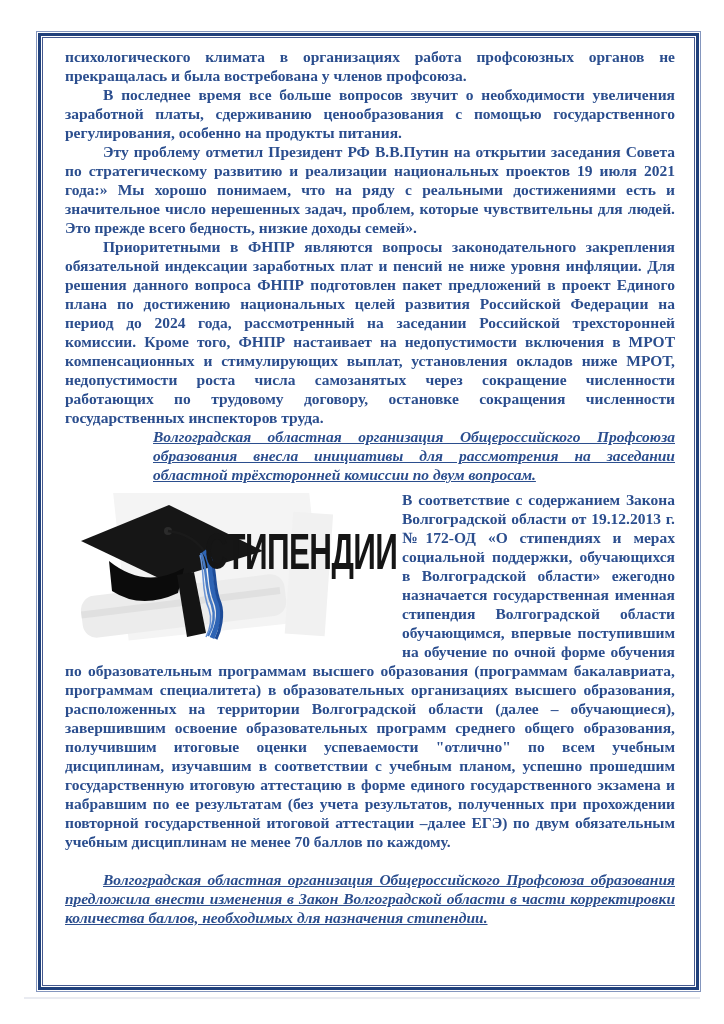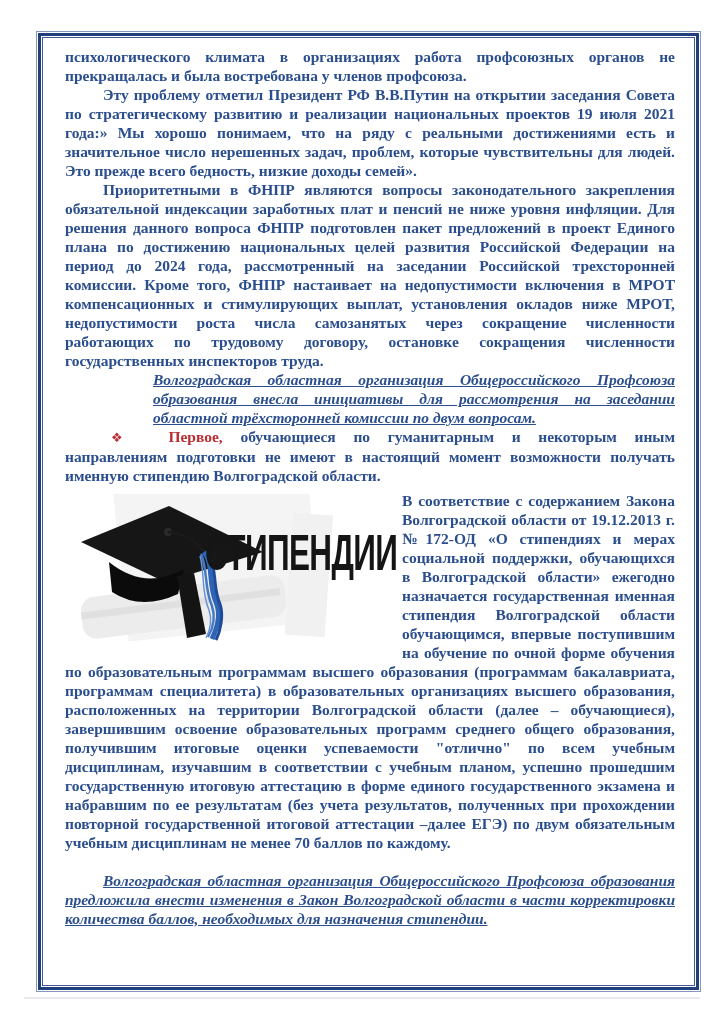--- a/index.html
+++ b/index.html
@@ -33,28 +33,28 @@
 <body>
 
 <div class="page">
   <div class="f1">
     <div class="f2">
       <div class="f3">
         <div class="content">
 
           <p>психологического климата в организациях работа профсоюзных органов не прекращалась и была востребована у членов профсоюза.</p>
 
+          <p class="ind">В последнее время все больше вопросов звучит о необходимости увеличения заработной платы, сдерживанию ценообразования с помощью государственного регулирования, особенно на продукты питания.</p>
 
           <p class="ind">Эту проблему отметил Президент РФ В.В.Путин на открытии заседания Совета по стратегическому развитию и реализации национальных проектов 19 июля 2021 года:» Мы хорошо понимаем, что на ряду с реальными достижениями есть и значительное число нерешенных задач, проблем, которые чувствительны для людей. Это прежде всего бедность, низкие доходы семей».</p>
 
           <p class="ind">Приоритетными в ФНПР являются вопросы законодательного закрепления обязательной индексации заработных плат и пенсий не ниже уровня инфляции. Для решения данного вопроса ФНПР подготовлен пакет предложений в проект Единого плана по достижению национальных целей развития Российской Федерации на период до 2024 года, рассмотренный на заседании Российской трехсторонней комиссии. Кроме того, ФНПР настаивает на недопустимости включения в МРОТ компенсационных и стимулирующих выплат, установления окладов ниже МРОТ, недопустимости роста числа самозанятых через сокращение численности работающих по трудовому договору, остановке сокращения численности государственных инспекторов труда.</p>
 
           <p class="q1">Волгоградская областная организация Общероссийского Профсоюза образования внесла инициативы для рассмотрения на заседании областной трёхсторонней комиссии по двум вопросам.</p>
 
-          <p class="bullet"><span class="marker">❖</span><span class="tabgap"></span><span class="red">Первое,</span> <span>обучающиеся по гуманитарным и некоторым иным направлениям подготовки не имеют в настоящий момент возможности получать именную стипендию Волгоградской области.</span></p>
 
           <div class="bigp">
             <span class="imgbox">
               <svg width="331" height="150" viewBox="0 0 331 150">
 
                 <rect x="55" y="-12" width="195" height="150" fill="#f4f4f4" transform="rotate(-6 150 60)"></rect>
                 <rect x="224" y="20" width="40" height="122" fill="#f1f1f1" transform="rotate(4 244 80)"></rect>
                 <rect x="16" y="92" width="205" height="42" rx="14" fill="#ececec" transform="rotate(-7 118 112)"></rect>
                 <rect x="16" y="106" width="200" height="7" fill="#e0e0e0" transform="rotate(-7 118 112)"></rect>
 

